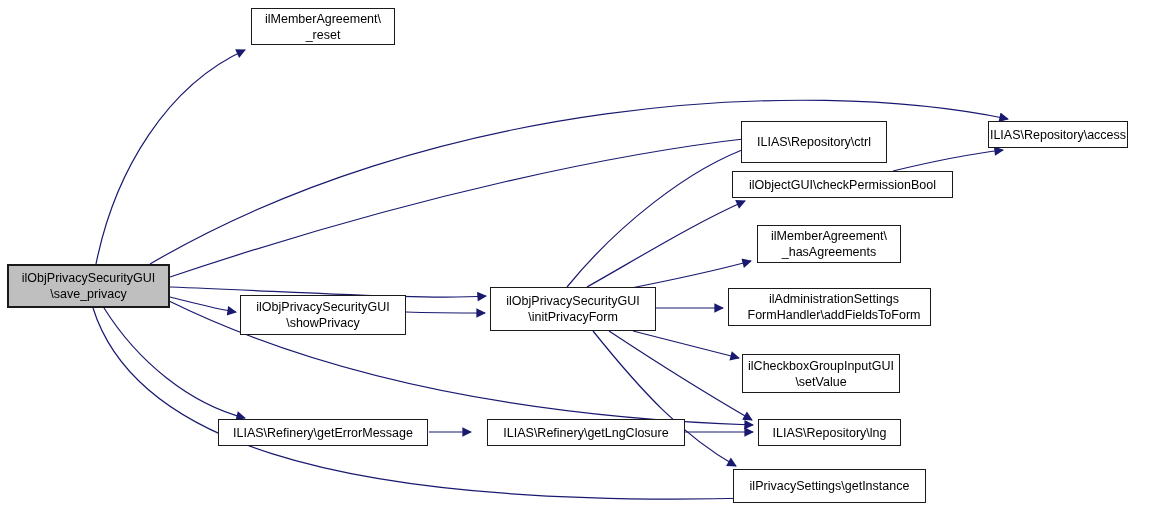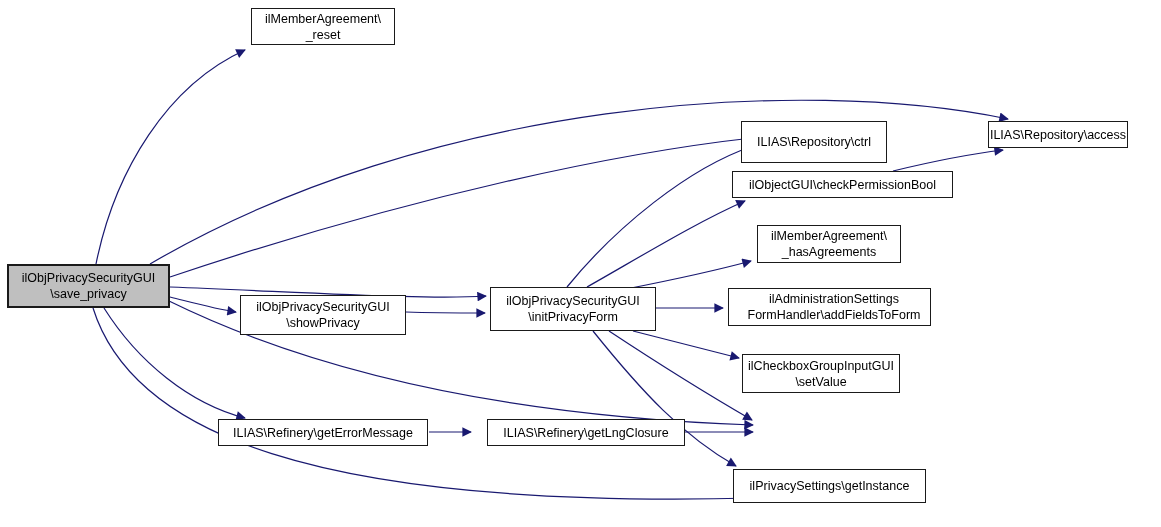--- a/index.html
+++ b/index.html
@@ -137,18 +137,21 @@
   </div>
 
   <div class="node" style="left:218px; top:419px; width:210px; height:27px;">
     <span class="line">ILIAS\Refinery\getErrorMessage</span>
   </div>
 
   <div class="node" style="left:487px; top:419px; width:198px; height:27px;">
     <span class="line">ILIAS\Refinery\getLngClosure</span>
   </div>
 
+  <div class="node" style="left:758px; top:419px; width:143px; height:27px;">
+    <span class="line">ILIAS\Repository\lng</span>
+  </div>
 
   <div class="node" style="left:733px; top:469px; width:193px; height:34px;">
     <span class="line">ilPrivacySettings\getInstance</span>
   </div>
 
 </div>
 
 </body></html>

